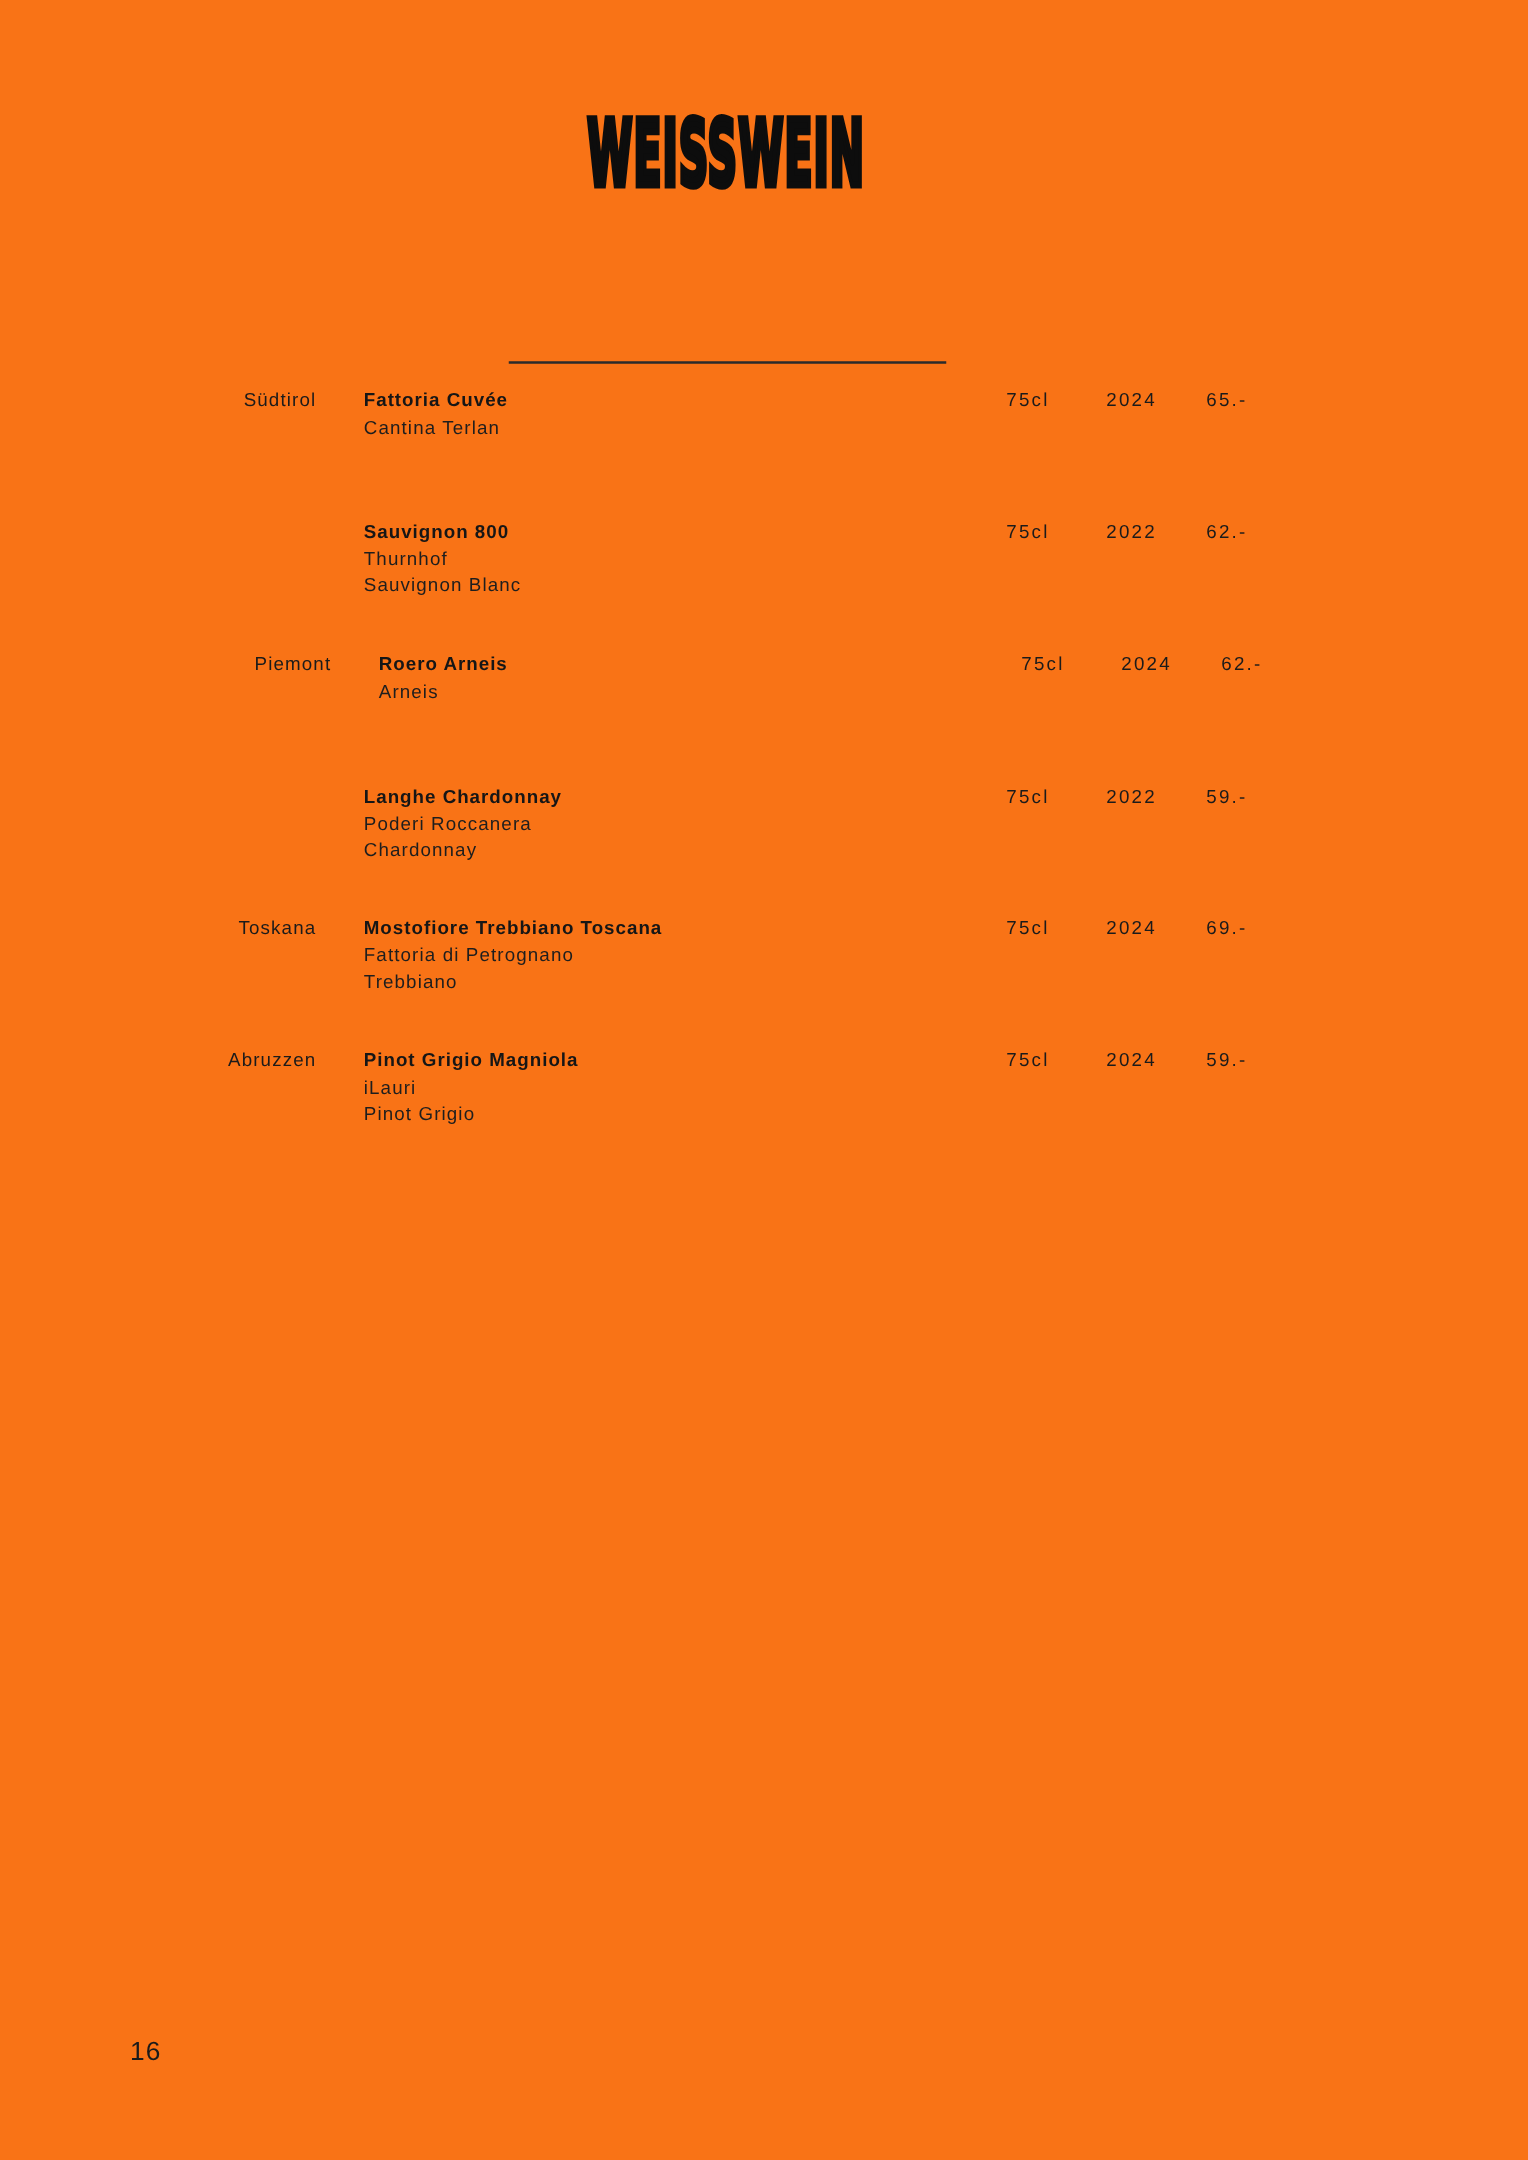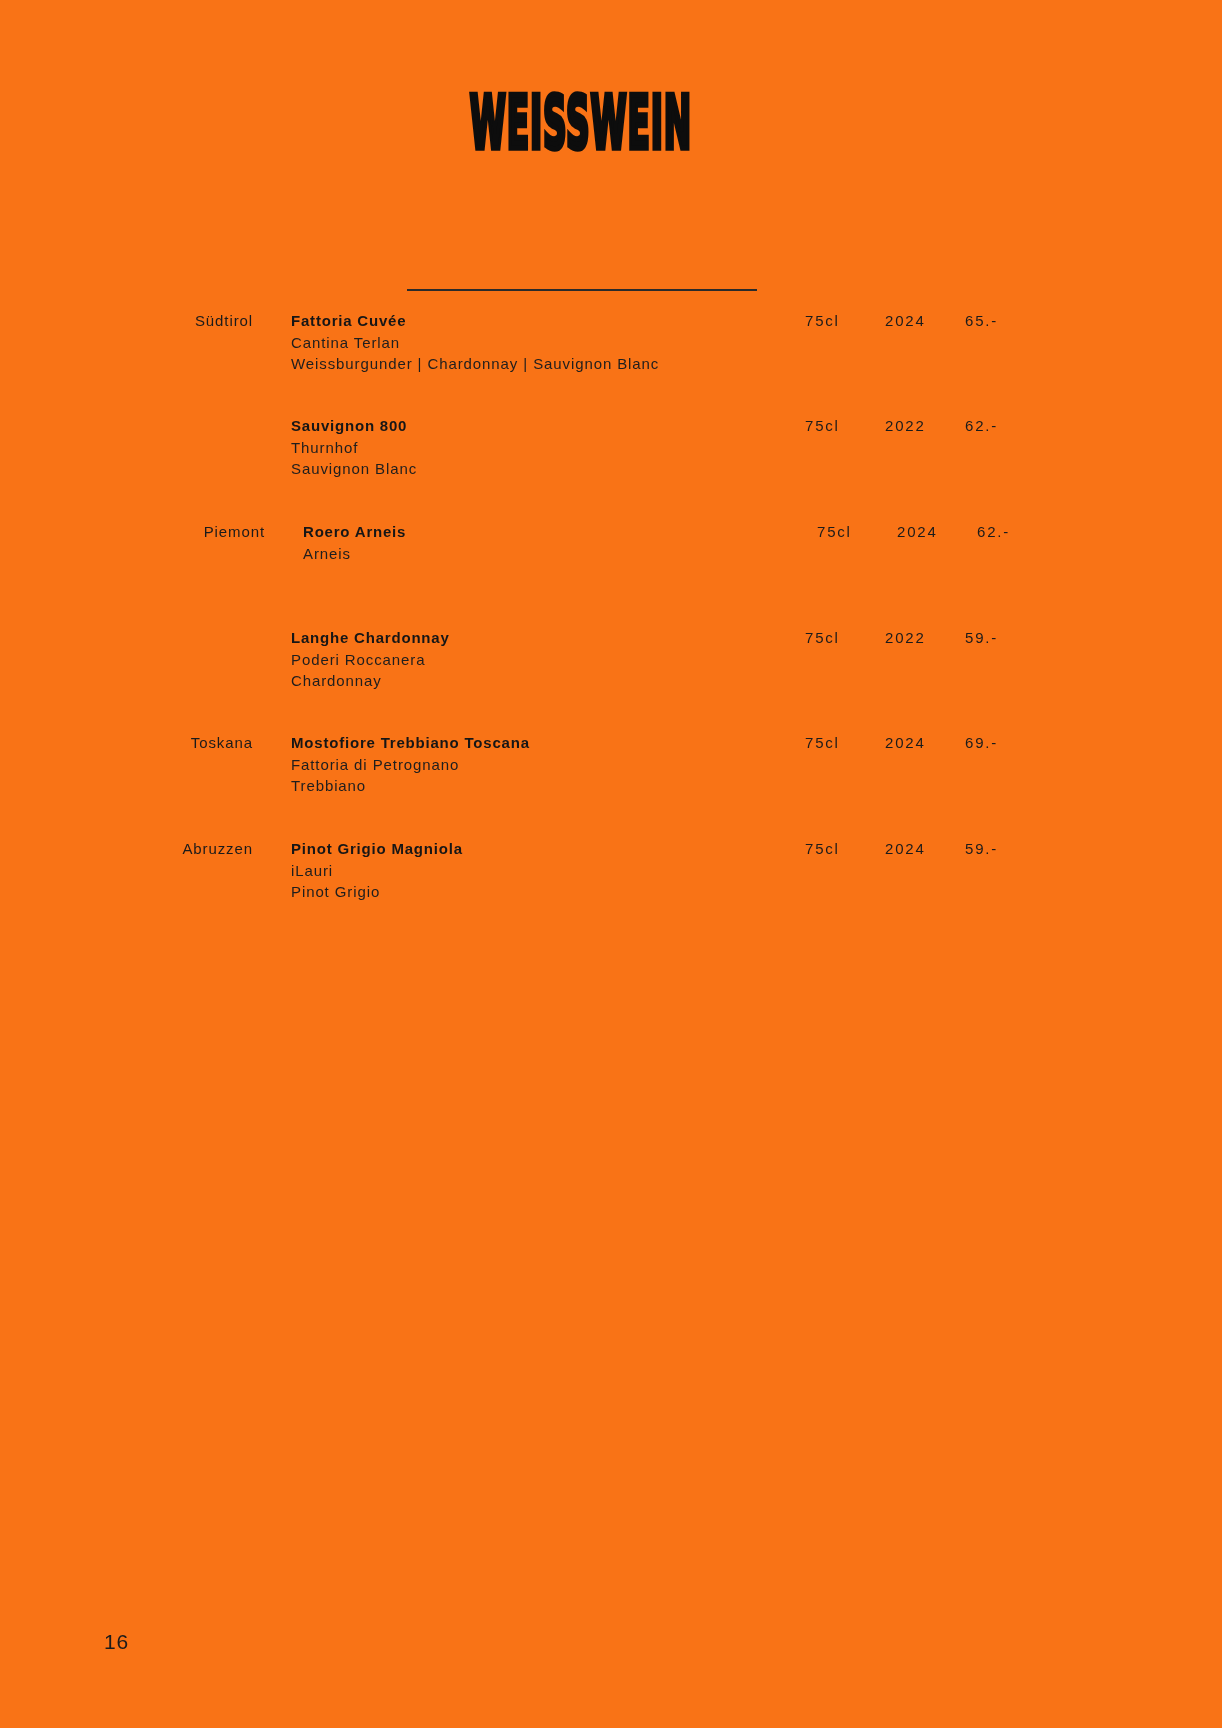--- a/index.html
+++ b/index.html
@@ -139,21 +139,20 @@
   <div class="section-rule"></div>
 
   <div class="wine-list">
 
     <div class="entry entry-1">
       <div class="region">Südtirol</div>
       <div></div>
       <div class="name-block">
         <div class="wine-name">Fattoria Cuvée</div>
         <div class="producer">Cantina Terlan</div>
-        <div class="grapes">Weissburgunder | Chardonnay | Sauvignon Blanc</div>
       </div>
       <div class="num">75cl</div>
       <div class="num">2024</div>
       <div class="num">65.-</div>
     </div>
 
     <div class="entry entry-2">
       <div class="region"></div>
       <div></div>
       <div class="name-block">

